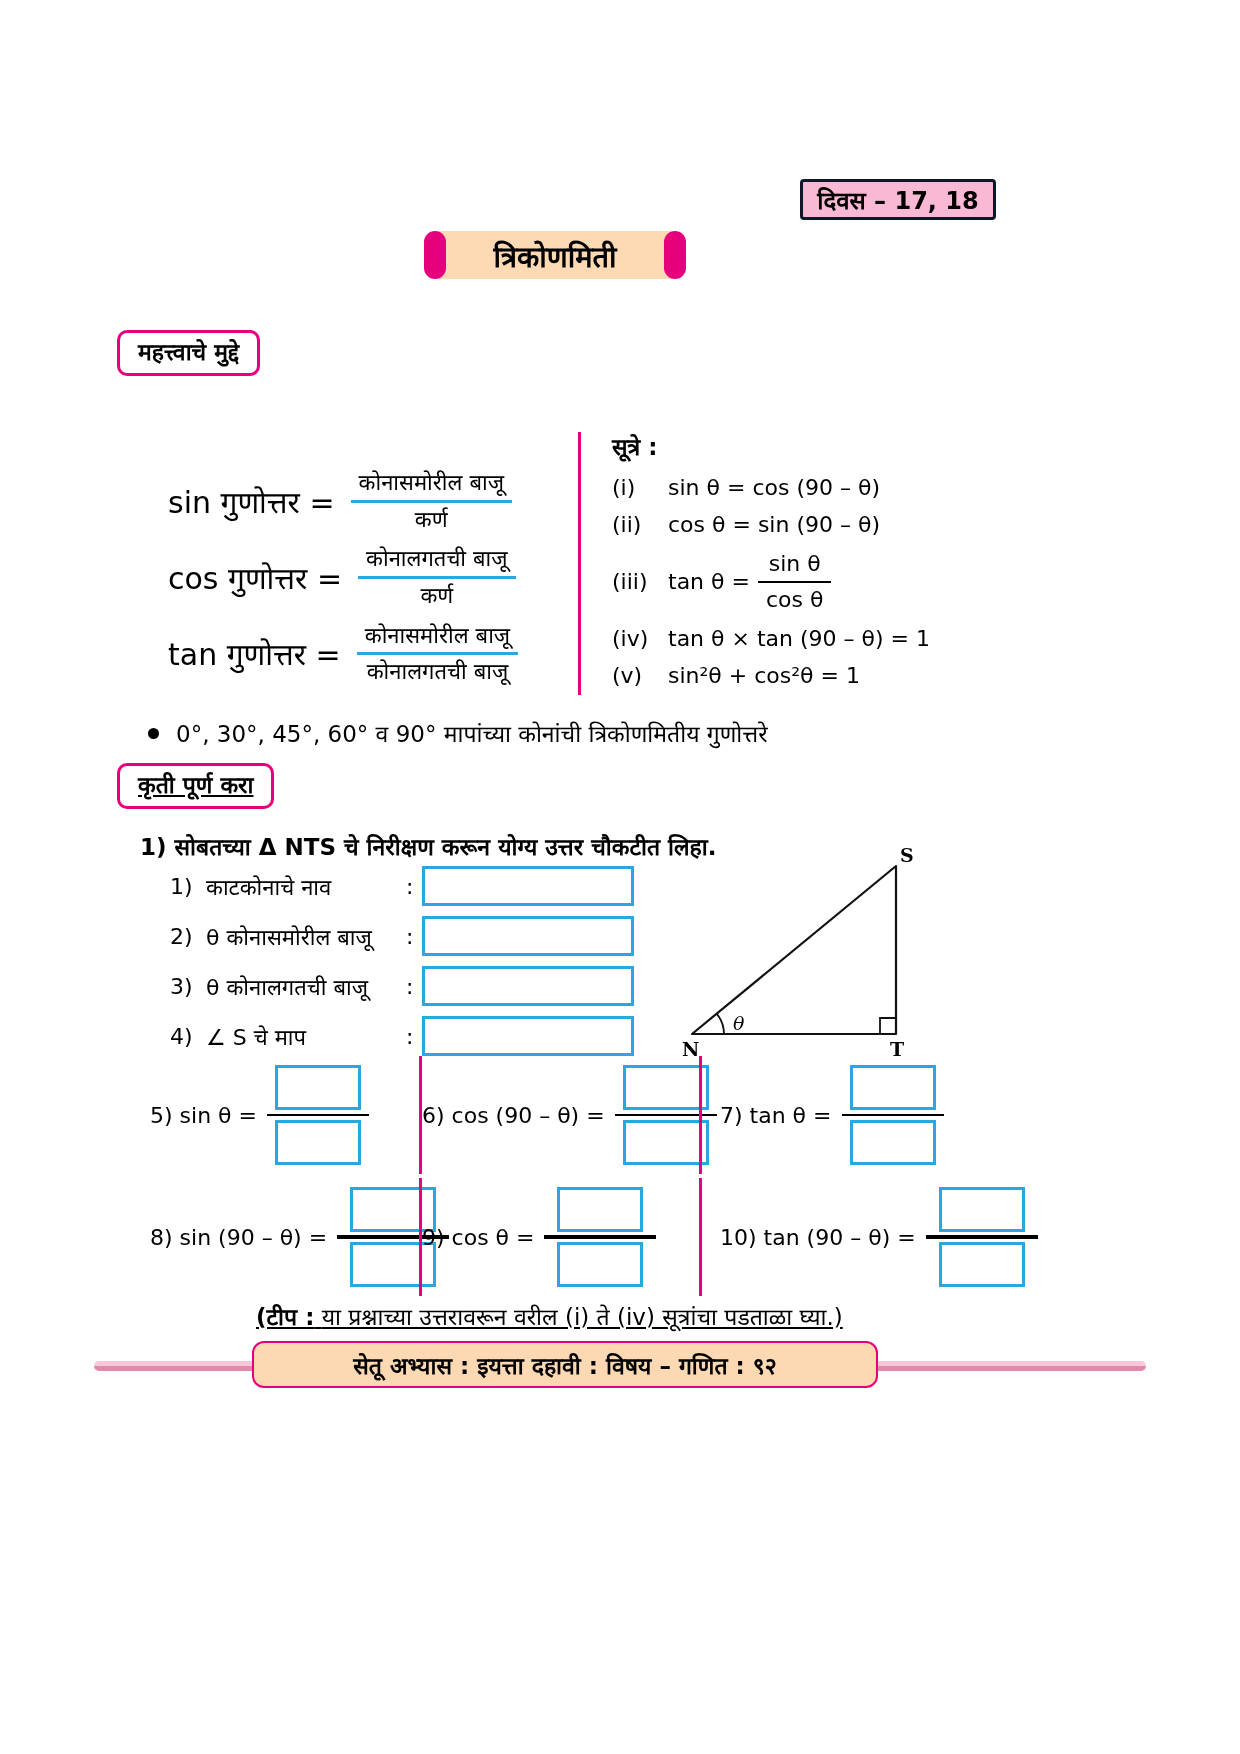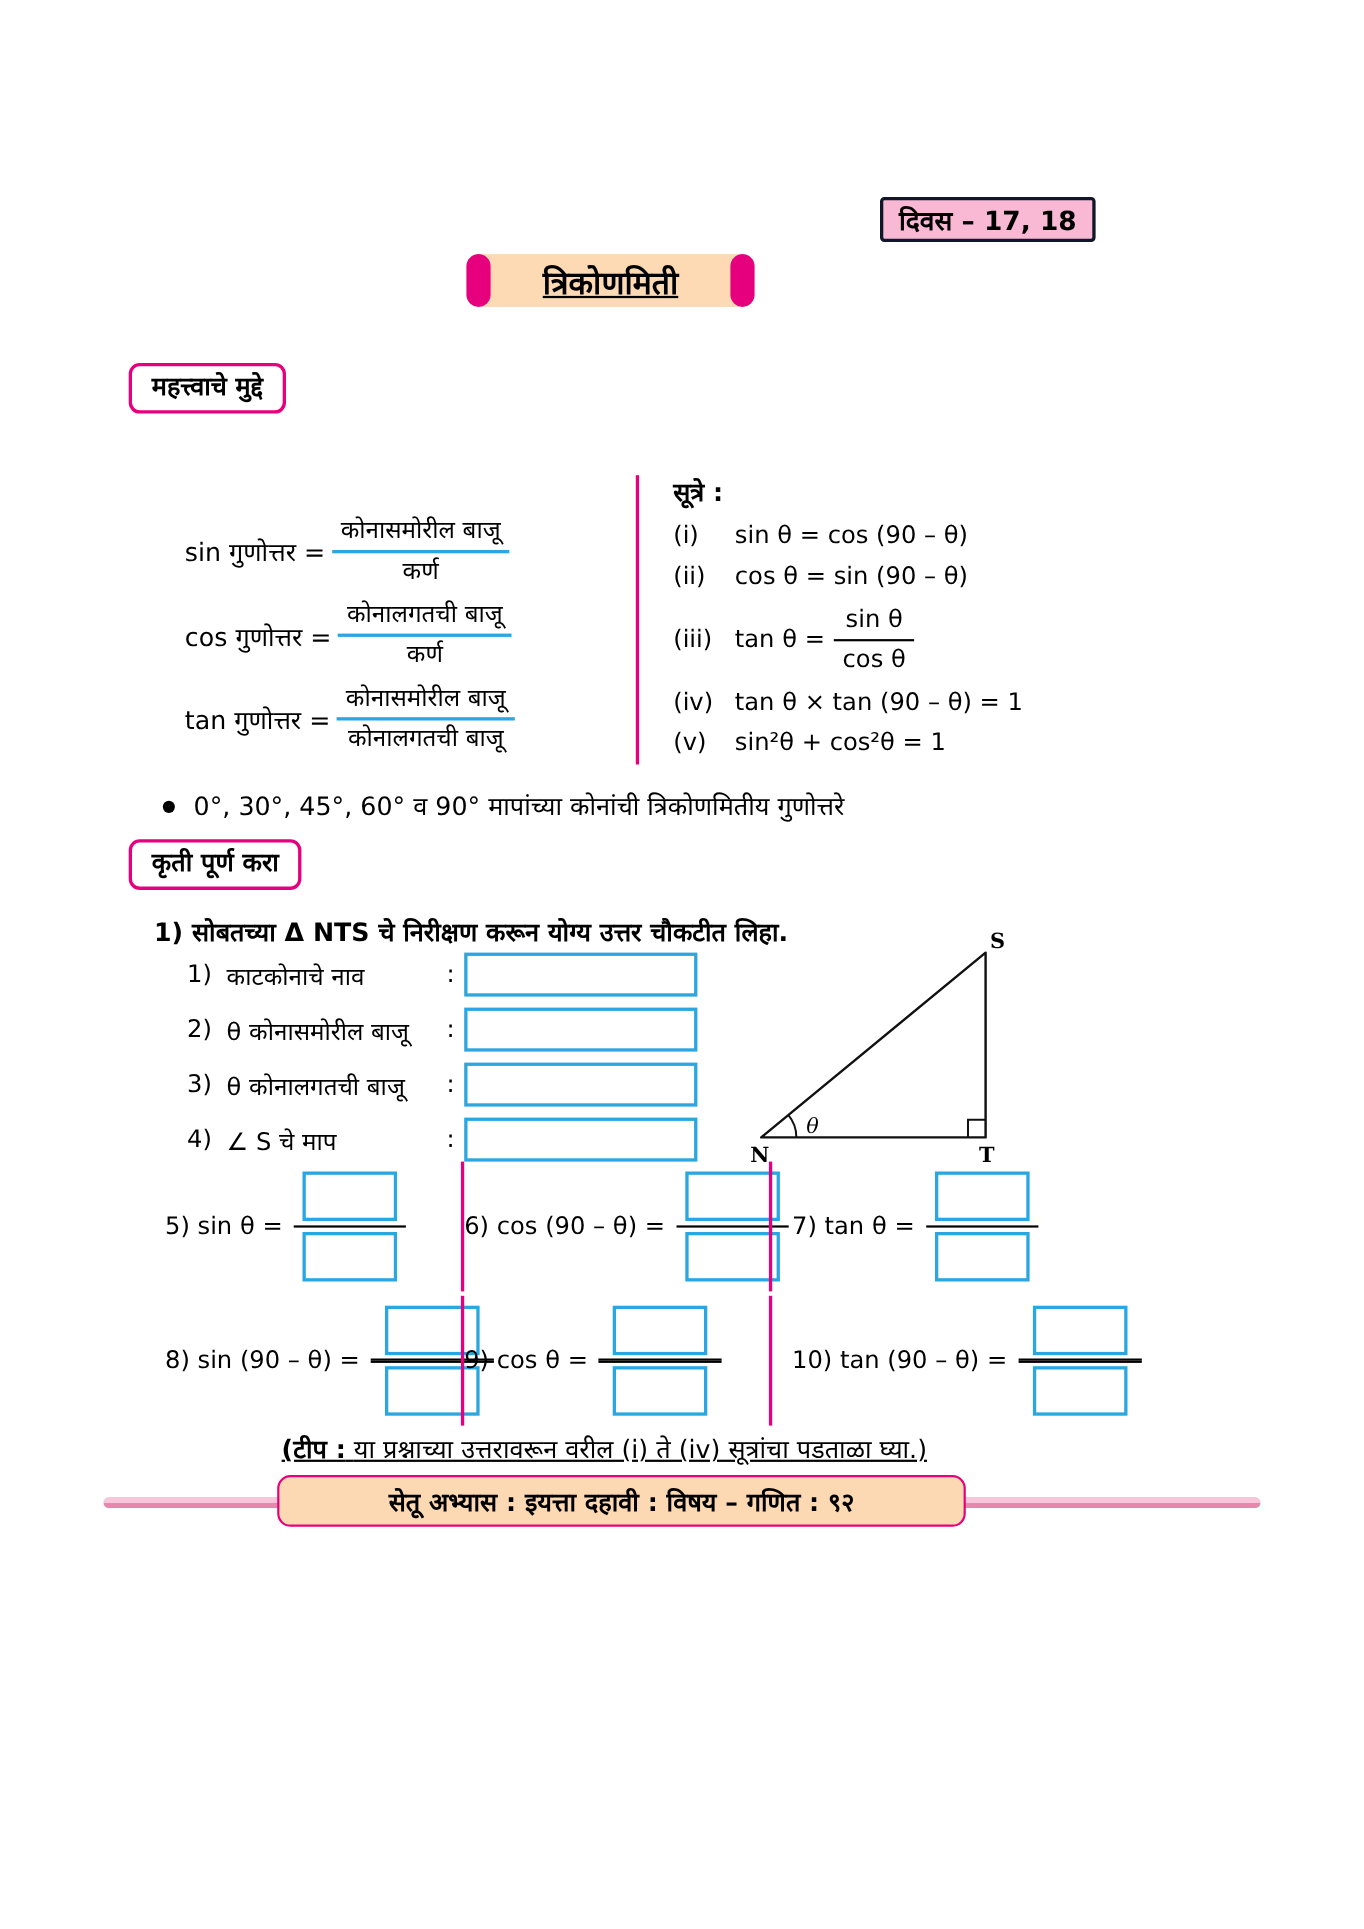--- a/index.html
+++ b/index.html
@@ -16,45 +16,45 @@
     border:3px solid #0f172a; background:#f9b9d4; border-radius:4px;
     display:flex; align-items:center; justify-content:center;
     font-weight:bold; font-size:24px;
   }
 
   
   #titleCapsule { position:absolute; left:424px; top:231px; width:262px; height:48px; display:flex; align-items:stretch; }
   .cap { width:22px; background:#e6007e; border-radius:11px; position:relative; z-index:1; }
   #titleText {
     flex:1; background:#fdd9b4; display:flex; align-items:center; justify-content:center;
-    font-size:29px; font-weight:bold; margin:0 -9px;text-decoration:underline;
+    font-size:29px; font-weight:bold; margin:0 -9px;
   }
 
   
   .secbox {
     position:absolute; border:3px solid #e6007e; border-radius:10px; background:#fff;
     font-weight:bold; font-size:23px; padding:5px 18px; line-height:1.3;
   }
   #sec1 { left:117px; top:298px;margin-top:32px; }
-  #sec2 { left:117px; top:763px; }
+  #sec2 { left:117px; top:763px;text-decoration:underline; }
 
   
   .bullet { position:absolute; display:flex; gap:17px; }
   .dot { width:13px; height:13px; background:#000; border-radius:50%; margin-top:11px; flex:0 0 auto; }
   .btext { font-size:23px; line-height:1.6; }
   #bullet1 { left:133px; top:352px; width:995px; }
   #bullet2 { left:133px; top:433px; }
   #bullet2 .btext { font-weight:bold; }
   #bullet3 { left:148px; top:716px; }
   #bullet3 .dot { width:11px; height:11px; margin-top:12px; }
 
   
   #ratios { position:absolute; left:168px; top:468px; }
   .ratio-row { display:flex; align-items:center; margin-bottom:10px; }
-  .rlabel { font-size:23px; margin-right:6px; white-space:nowrap; }
+  .rlabel { font-size:30px; margin-right:16px; white-space:nowrap; }
   .frac { display:inline-flex; flex-direction:column; align-items:center; }
   .frac .fnum, .frac .fden { font-size:22px; padding:0 8px; line-height:1.35; white-space:nowrap; }
   .bar-blue { align-self:stretch; height:3px; background:#2aa7e0; margin:2px 0; }
   .bar-black { align-self:stretch; height:2px; background:#000; margin:2px 0; }
 
   #vline1 { position:absolute; left:578px; top:432px; width:3px; height:263px; background:#e6007e; }
 
   
   #formulas { position:absolute; left:612px; top:430px; }
   #formulaHeading { font-size:23px; font-weight:bold; margin-bottom:13px; }

